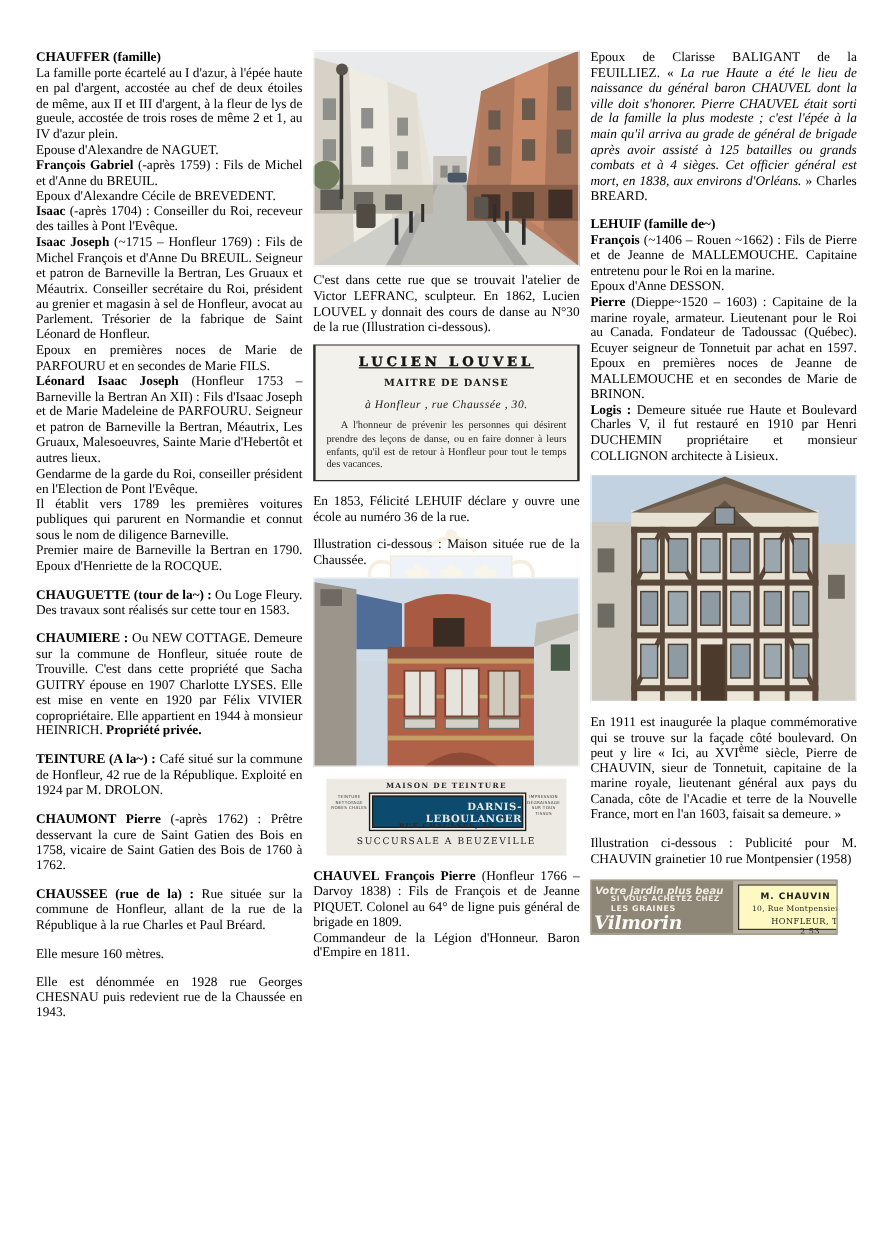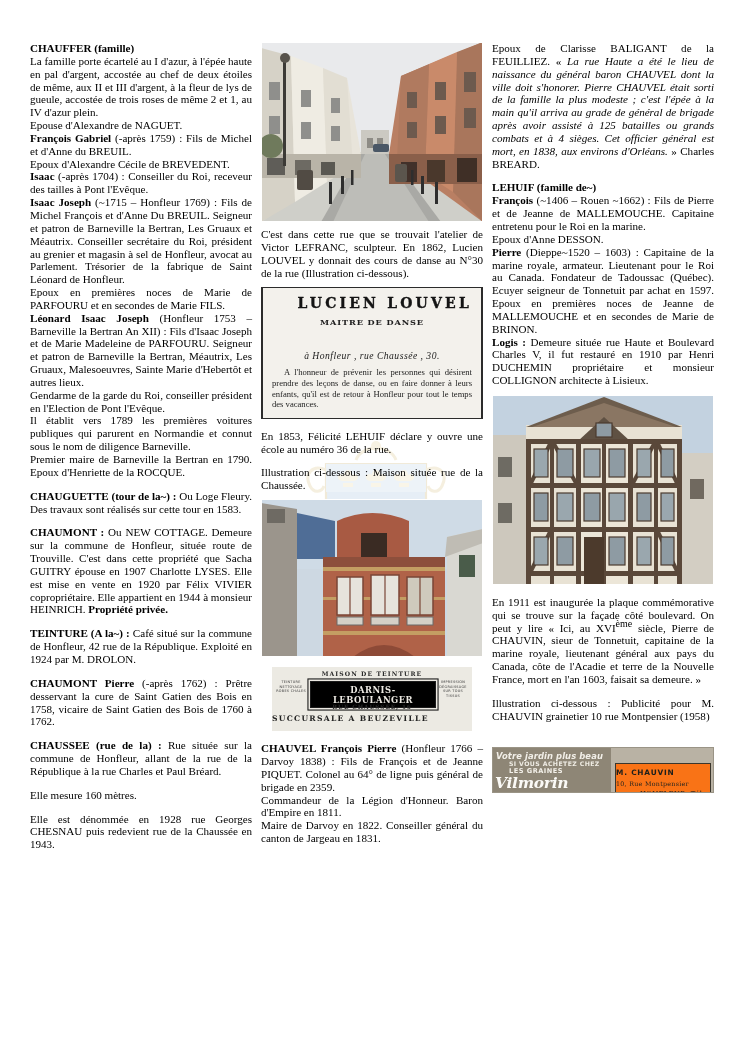--- a/index.html
+++ b/index.html
@@ -86,37 +86,38 @@
     background: #f3f1ec;
     border-top: 1px solid #2b2b2b;
     border-bottom: 1px solid #2b2b2b;
     border-left: 2px solid #2b2b2b;
     border-right: 2px solid #2b2b2b;
     padding: 7px 9px 8px 9px;
     box-sizing: border-box;
     position: relative;
   }
   #ad-louvel .ad-title {
-    text-align: right;
+    text-align: center;
     font-family: "DejaVu Serif", serif;
     font-weight: bold;
-    font-size: 14px;
+    font-size: 11px;
     letter-spacing: 3.2px;
     color: #141414;
     margin-bottom: 6px;
+    text-decoration: underline;
     -webkit-text-stroke: 0.35px #141414;
   }
   #ad-louvel .ad-sub {
     text-align: center;
     font-family: "DejaVu Serif", serif;
     font-weight: bold;
     font-size: 8.2px;
     letter-spacing: 0.9px;
     color: #202020;
-    margin-bottom: 23px;
+    margin-bottom: 8px;
   }
   #ad-louvel .ad-addr {
     text-align: center;
     font-style: italic;
     font-size: 9.6px;
     letter-spacing: 0.5px;
     color: #1a1a1a;
     margin-bottom: 6px;
   }
   #ad-louvel .ad-body {
@@ -144,22 +145,22 @@
     font-family: "DejaVu Serif", serif;
     font-size: 6.1px;
     letter-spacing: 1.1px;
     font-weight: bold;
     color: #2a2a2a;
   }
   #ad-darnis .dh-name {
     position: absolute;
     left: 38px; top: 14px;
     width: 124px;
-    text-align: center;
-    background: #000000;
+    text-align: right;
+    background: #0c4a6e;
     color: #ece9e2;
     font-family: "DejaVu Serif", serif;
     font-weight: bold;
     font-size: 8.4px;
     letter-spacing: 0.5px;
     padding: 2.5px 0;
     border: 1.5px solid #1c1c1c;
     box-shadow: 0 0 0 1.5px #ece9e2, 0 0 0 2.6px #1c1c1c;
   }
   #ad-darnis .dh-rue {
@@ -168,45 +169,46 @@
     text-align: center;
     font-family: "DejaVu Serif", serif;
     font-size: 5.8px;
     letter-spacing: 0.9px;
     font-weight: bold;
     color: #2a2a2a;
   }
   #ad-darnis .dh-succ {
     position: absolute;
     left: 0; right: 0; top: 47px;
+    text-align: center;
     font-family: "DejaVu Serif", serif;
     font-size: 7.6px;
     letter-spacing: 1.3px;
-    font-weight: bold;
+    font-weight: normal;
     color: #1e1e1e;
   }
   #ad-darnis .dh-side {
     position: absolute;
     top: 13px;
     width: 34px;
     font-family: "DejaVu Sans", sans-serif;
     font-size: 3.4px;
     line-height: 4.6px;
     letter-spacing: 0.3px;
     color: #3a3a3a;
     text-align: center;
   }
   #ad-darnis .dh-side.left  { left: 2px; }
   #ad-darnis .dh-side.right { right: 2px; }
 
   
   #ad-vilmorin {
-    width: 222px;
+    width: 206px;
     height: 46px;
-    margin-top: 24px;
+    margin-top: 10px;
     position: relative;
     overflow: hidden;
     background: #b9b2a4;
     border: 1px solid #9a9486;
     box-sizing: border-box;
   }
   #ad-vilmorin .vm-left {
     position: absolute;
     left: 0; top: 0;
     width: 118px; height: 100%;
@@ -233,25 +235,26 @@
   }
   #ad-vilmorin .vm-brand {
     position: absolute; left: 2px; top: 25px;
     font-family: "DejaVu Serif", serif;
     font-style: italic; font-weight: bold;
     font-size: 15.5px; color: #fbfaf6;
     letter-spacing: -0.3px;
   }
   #ad-vilmorin .vm-right {
     position: absolute;
-    left: 122px; top: 15px;
+    left: 122px; top: 3px;
     width: 96px; height: 38px;
-    background: #f97316;
+    background: #fef9c3;
     border: 1.2px solid #3b362c;
     box-sizing: border-box;
+    text-align: center;
   }
   #ad-vilmorin .vm-r1 {
     margin-top: 4px;
     font-family: "DejaVu Sans", sans-serif;
     font-weight: bold; font-size: 7.4px;
     letter-spacing: 0.8px; color: #20201c;
   }
   #ad-vilmorin .vm-r2 {
     margin-top: 3.5px;
     font-family: "DejaVu Serif", serif;
@@ -305,21 +308,21 @@
     <p><span class="b">Isaac Joseph</span> <span>(~1715 – Honfleur 1769) :</span><span> Fils de Michel François et d'Anne Du BREUIL. Seigneur et patron de Barneville la Bertran, Les Gruaux et Méautrix. Conseiller secrétaire du Roi, président au grenier et magasin à sel de Honfleur, avocat au Parlement. Trésorier de la fabrique de Saint Léonard de Honfleur.</span></p>
     <p>Epoux en premières noces de Marie de PARFOURU et en secondes de Marie FILS.</p>
 
     <p><span class="b">Léonard Isaac Joseph</span> <span>(Honfleur 1753 – Barneville la Bertran An XII) :</span><span> Fils d'Isaac Joseph et de Marie Madeleine de PARFOURU. Seigneur et patron de Barneville la Bertran, Méautrix, Les Gruaux, Malesoeuvres, Sainte Marie d'Hebertôt et autres lieux.</span></p>
     <p>Gendarme de la garde du Roi, conseiller président en l'Election de Pont l'Evêque.</p>
     <p>Il établit vers 1789 les premières voitures publiques qui parurent en Normandie et connut sous le nom de diligence Barneville.</p>
     <p>Premier maire de Barneville la Bertran en 1790.  Epoux d'Henriette de la ROCQUE.</p>
 
     <p class="gap"><span class="b">CHAUGUETTE (tour de la~) :</span><span> Ou Loge Fleury. Des travaux sont réalisés sur cette tour en 1583.</span></p>
 
-    <p class="gap"><span class="b">CHAUMONT :</span><span> Ou NEW COTTAGE. Demeure sur la commune de Honfleur, située route de Trouville. C'est dans cette propriété que Sacha GUITRY épouse en 1907 Charlotte LYSES. Elle est mise en vente en 1920 par Félix VIVIER copropriétaire. Elle appartient en 1944 à monsieur HEINRICH. </span><span class="b">Propriété privée.</span></p>
+    <p class="gap"><span class="b">CHAUMIERE :</span><span> Ou NEW COTTAGE. Demeure sur la commune de Honfleur, située route de Trouville. C'est dans cette propriété que Sacha GUITRY épouse en 1907 Charlotte LYSES. Elle est mise en vente en 1920 par Félix VIVIER copropriétaire. Elle appartient en 1944 à monsieur HEINRICH. </span><span class="b">Propriété privée.</span></p>
 
     <p class="gap"><span class="b">TEINTURE (A la~) :</span><span> Café situé sur la commune de Honfleur, 42 rue de la République. Exploité en 1924 par M. DROLON.</span></p>
 
     <p class="gap"><span class="b">CHAUMONT Pierre</span> <span>(-après 1762) :</span><span> Prêtre desservant la cure de Saint Gatien des Bois en 1758, vicaire de Saint Gatien des Bois de 1760 à 1762.</span></p>
 
     <p class="gap"><span class="b">CHAUSSEE (rue de la) :</span><span> Rue située sur la commune de Honfleur, allant de la rue de la République à la rue Charles et Paul Bréard.</span></p>
     <p class="gap">Elle mesure 160 mètres.</p>
     <p class="gap">Elle est dénommée en 1928 rue Georges CHESNAU puis redevient rue de la Chaussée en 1943.</p>
   </div>
 
@@ -464,23 +467,22 @@
 
     <figure id="ad-darnis">
       <div class="dh-maison">MAISON DE TEINTURE</div>
       <div class="dh-name">DARNIS-LEBOULANGER</div>
       <div class="dh-rue">RUE CHAUSSÉE, 16</div>
       <div class="dh-succ">SUCCURSALE A BEUZEVILLE</div>
       <div class="dh-side left">TEINTURE NETTOYAGE ROBES CHALES</div>
       <div class="dh-side right">IMPRESSION DÉGRAISSAGE SUR TOUS TISSUS</div>
     </figure>
 
-    <p class="gap"><span class="b">CHAUVEL François Pierre</span> <span>(Honfleur 1766 – Darvoy 1838) :</span><span> Fils de François et de Jeanne PIQUET. Colonel au 64° de ligne puis général de brigade en 2359.</span></p>
+    <p class="gap"><span class="b">CHAUVEL François Pierre</span> <span>(Honfleur 1766 – Darvoy 1838) :</span><span> Fils de François et de Jeanne PIQUET. Colonel au 64° de ligne puis général de brigade en 1809.</span></p>
     <p>Commandeur de la Légion d'Honneur. Baron d'Empire en 1811.</p>
-    <p>Maire de Darvoy en 1822. Conseiller général du canton de Jargeau en 1831.</p>
   </div>
 
   <div class="col" id="col3">
 
     <p><span>Epoux de Clarisse BALIGANT de la FEUILLIEZ. </span><span>« </span><span class="i">La rue Haute a été le lieu de naissance du général baron CHAUVEL dont la ville doit s'honorer. Pierre CHAUVEL était sorti de la famille la plus modeste ; c'est l'épée à la main qu'il arriva au grade de général de brigade après avoir assisté à 125 batailles ou grands combats et à 4 sièges. Cet officier général est mort, en 1838, aux environs d'Orléans.</span><span> » Charles BREARD.</span></p>
 
     <p class="gap"><span class="b">LEHUIF (famille de~)</span></p>
 
     <p><span class="b">François</span> <span>(~1406 – Rouen ~1662) :</span><span> Fils de Pierre et de Jeanne de MALLEMOUCHE. Capitaine entretenu pour le Roi en la marine.</span></p>
     <p>Epoux d'Anne DESSON.</p>

